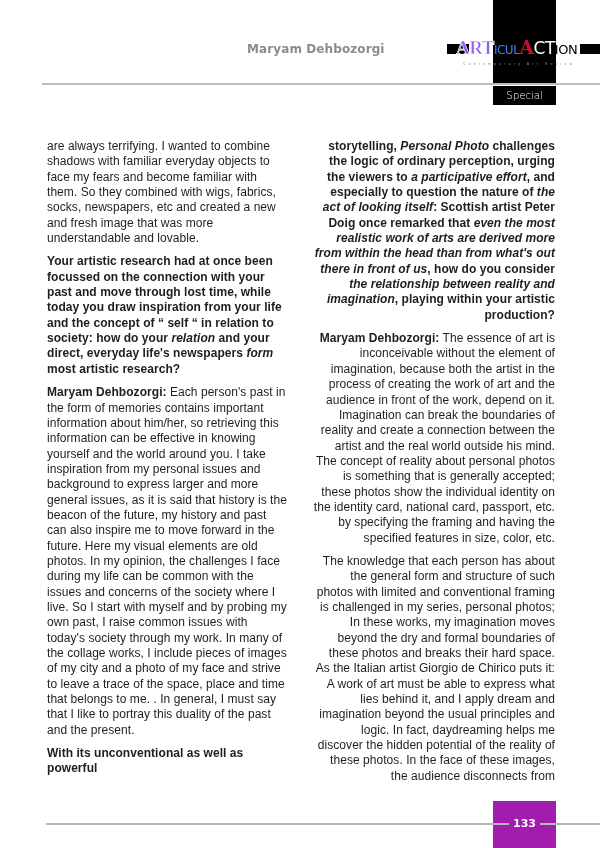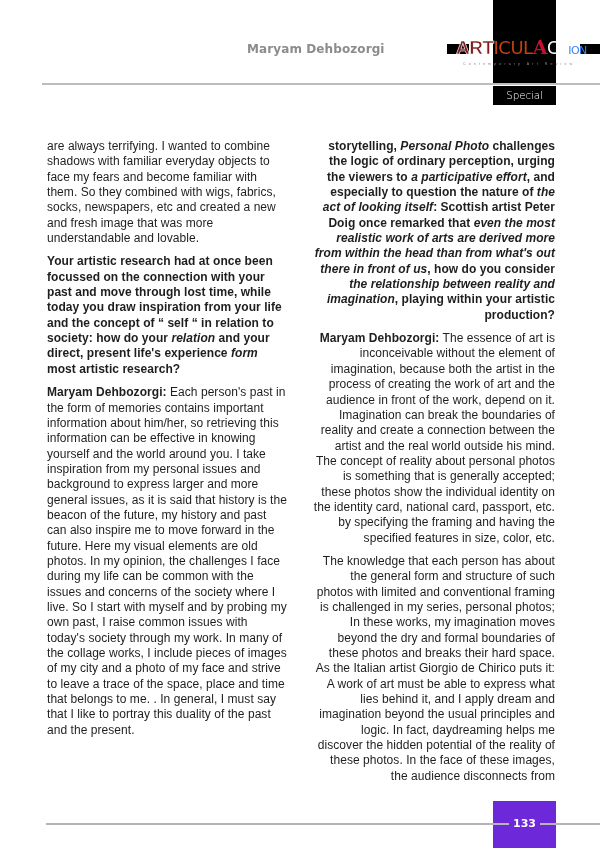--- a/index.html
+++ b/index.html
@@ -27,25 +27,25 @@
   }
   .logo-rightbar {
     position: absolute; left: 580px; top: 44px; width: 20px; height: 10px;
     background: #000;
   }
   .logo-text {
     position: absolute; left: 456px; top: 36px; height: 22px;
     font-family: "DejaVu Sans", sans-serif; font-size: 19px; line-height: 22px;
     white-space: nowrap; letter-spacing: -0.5px;
   }
-  .logo-text .art { color: #7f1d1d; font-weight: bold; font-family: Liberation Sans, sans-serif; margin-top: 40px; -webkit-text-stroke: 0.6px #fff; }
-  .logo-text .icul { color: #c2410c; font-size: 18px; }
+  .logo-text .art { color: #8b5cf6; font-weight: bold; font-family: Liberation Serif, serif; margin-top: 40px; -webkit-text-stroke: 0.6px #fff; }
+  .logo-text .icul { color: #3b82f6; font-size: 12px; }
   .logo-text .a { color: #c8102e; font-weight: bold; font-family: "DejaVu Serif", serif; }
   .logo-text .ct { color: #fff; font-size: 17px; margin-top: 31px; }
-  .logo-text .ion { color: #3b82f6; font-size: 11px; }
+  .logo-text .ion { color: #000000; font-size: 13px; }
   .logo-sub {
     position: absolute; left: 463px; top: 62px;
     font-size: 3.6px; letter-spacing: 3.1px; color: #8a8a8a; white-space: nowrap;
   }
   .special-box {
     position: absolute; left: 493px; top: 86px; width: 63px; height: 19px;
     background: #000; color: #fff;
     font-family: "DejaVu Sans", sans-serif; font-size: 10.5px; line-height: 19px;
     text-align: center; letter-spacing: -0.2px; font-weight: 300;
   }
@@ -59,21 +59,21 @@
   .col-left { left: 47px; width: 240px; }
   .col-right { left: 313px; width: 242px; text-align: right; }
   .bold { font-weight: bold; }
   .col em { font-style: italic; }
   .footer-rule {
     position: absolute; left: 46px; right: 0; top: 823px; height: 2px;
     background: #b5b5b5;
   }
   .footer-box {
     position: absolute; left: 493px; top: 801px; width: 63px; height: 47px;
-    background: #6d28d9;
+    background: #a21caf;
   }
   .footer-box .seg {
     position: absolute; top: 22px; height: 2px; width: 16px; background: #b5b5b5;
   }
   .footer-box .seg.l { left: 0; }
   .footer-box .seg.r { right: 0; }
   .page-num {
     position: absolute; left: 0; width: 63px; top: 15px; text-align: center;
     color: #fff; font-weight: bold; font-size: 11px; line-height: 16px;
     font-family: "DejaVu Sans", sans-serif;
@@ -90,22 +90,23 @@
 <div class="logo-text">
   <span class="art">ART</span><span class="icul">ICUL</span><span class="a">A</span><span class="ct">CT</span><span class="ion">ION</span>
 </div>
 <div class="logo-sub">Contemporary Art Review</div>
 
 <div class="header-rule"></div>
 <div class="special-box">Special Issue</div>
 
 <div class="col col-left">
   <p>are always terrifying. I wanted to combine shadows with familiar everyday objects to face my fears and become familiar with them. So they combined with wigs, fabrics, socks, newspapers, etc and created a new and fresh image that was more understandable and lovable.</p>
-  <p class="bold"><span>Your artistic research had at once been focussed on the connection with your past and move through lost time, while today you draw inspiration from your life and the concept of “ self “ in relation to society: how do your </span><em>relation</em><span> and your direct, present life's experience </span><em>form</em><span> most artistic research?</span></p>
+  <p class="bold"><span>Your artistic research had at once been focussed on the connection with your past and move through lost time, while today you draw inspiration from your life and the concept of “ self “ in relation to society: how do your </span><em>relation</em><span> and your direct, everyday life's newspapers </span><em>form</em><span> most artistic research?</span></p>
   <p><span class="bold">Maryam Dehbozorgi:</span><span> Each person's past in the form of memories contains important information about him/her, so retrieving this information can be effective in knowing yourself and the world around you. I take inspiration from my personal issues and background to express larger and more general issues, as it is said that history is the beacon of the future, my history and past can also inspire me to move forward in the future. Here my visual elements are old photos. In my opinion, the challenges I face during my life can be common with the issues and concerns of the society where I live. So I start with myself and by probing my own past, I raise common issues with today's society through my work. In many of the collage works, I include pieces of images of my city and a photo of my face and strive to leave a trace of the space, place and time that belongs to me. . In general, I must say that I like to portray this duality of the past and the present.</span></p>
+  <p class="bold">With its unconventional as well as powerful</p>
 </div>
 
 <div class="col col-right">
   <p class="bold"><span>storytelling, </span><em>Personal Photo</em><span> challenges the logic of ordinary perception, urging the viewers to </span><em>a participative effort</em><span>, and especially to question the nature of </span><em>the act of looking itself</em><span>: Scottish artist Peter Doig once remarked that </span><em>even the most realistic work of arts are derived more from within the head than from what's out there in front of us</em><span>, how do you consider </span><em>the relationship between reality and imagination</em><span>, playing within your artistic production?</span></p>
   <p><span class="bold">Maryam Dehbozorgi:</span><span> The essence of art is inconceivable without the element of imagination, because both the artist in the process of creating the work of art and the audience in front of the work, depend on it. Imagination can break the boundaries of reality and create a connection between the artist and the real world outside his mind. The concept of reality about personal photos is something that is generally accepted; these photos show the individual identity on the identity card, national card, passport, etc. by specifying the framing and having the specified features in size, color, etc.</span></p>
   <p>The knowledge that each person has about the general form and structure of such photos with limited and conventional framing is challenged in my series, personal photos; In these works, my imagination moves beyond the dry and formal boundaries of these photos and breaks their hard space. As the Italian artist Giorgio de Chirico puts it: A work of art must be able to express what lies behind it, and I apply dream and imagination beyond the usual principles and logic. In fact, daydreaming helps me discover the hidden potential of the reality of these photos. In the face of these images, the audience disconnects from</p>
 </div>
 
 <div class="footer-rule"></div>
 <div class="footer-box">

